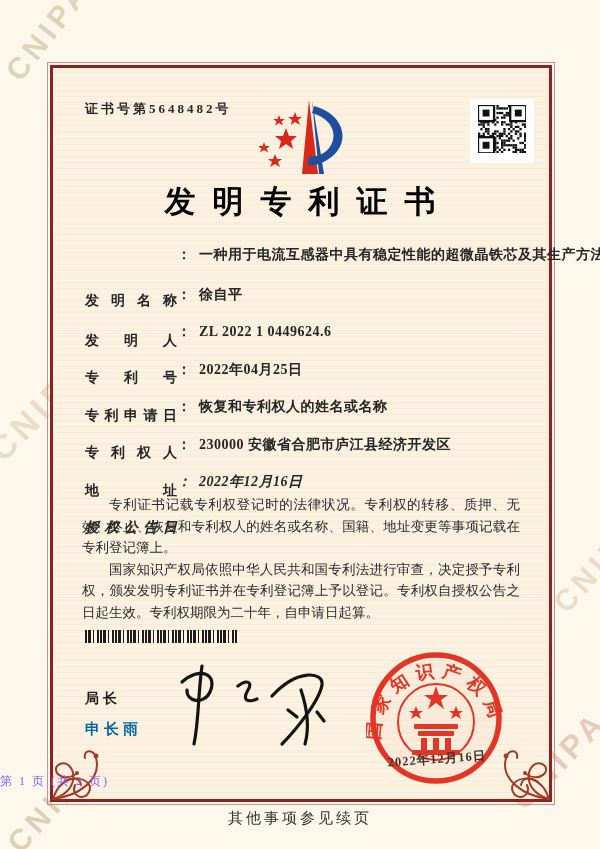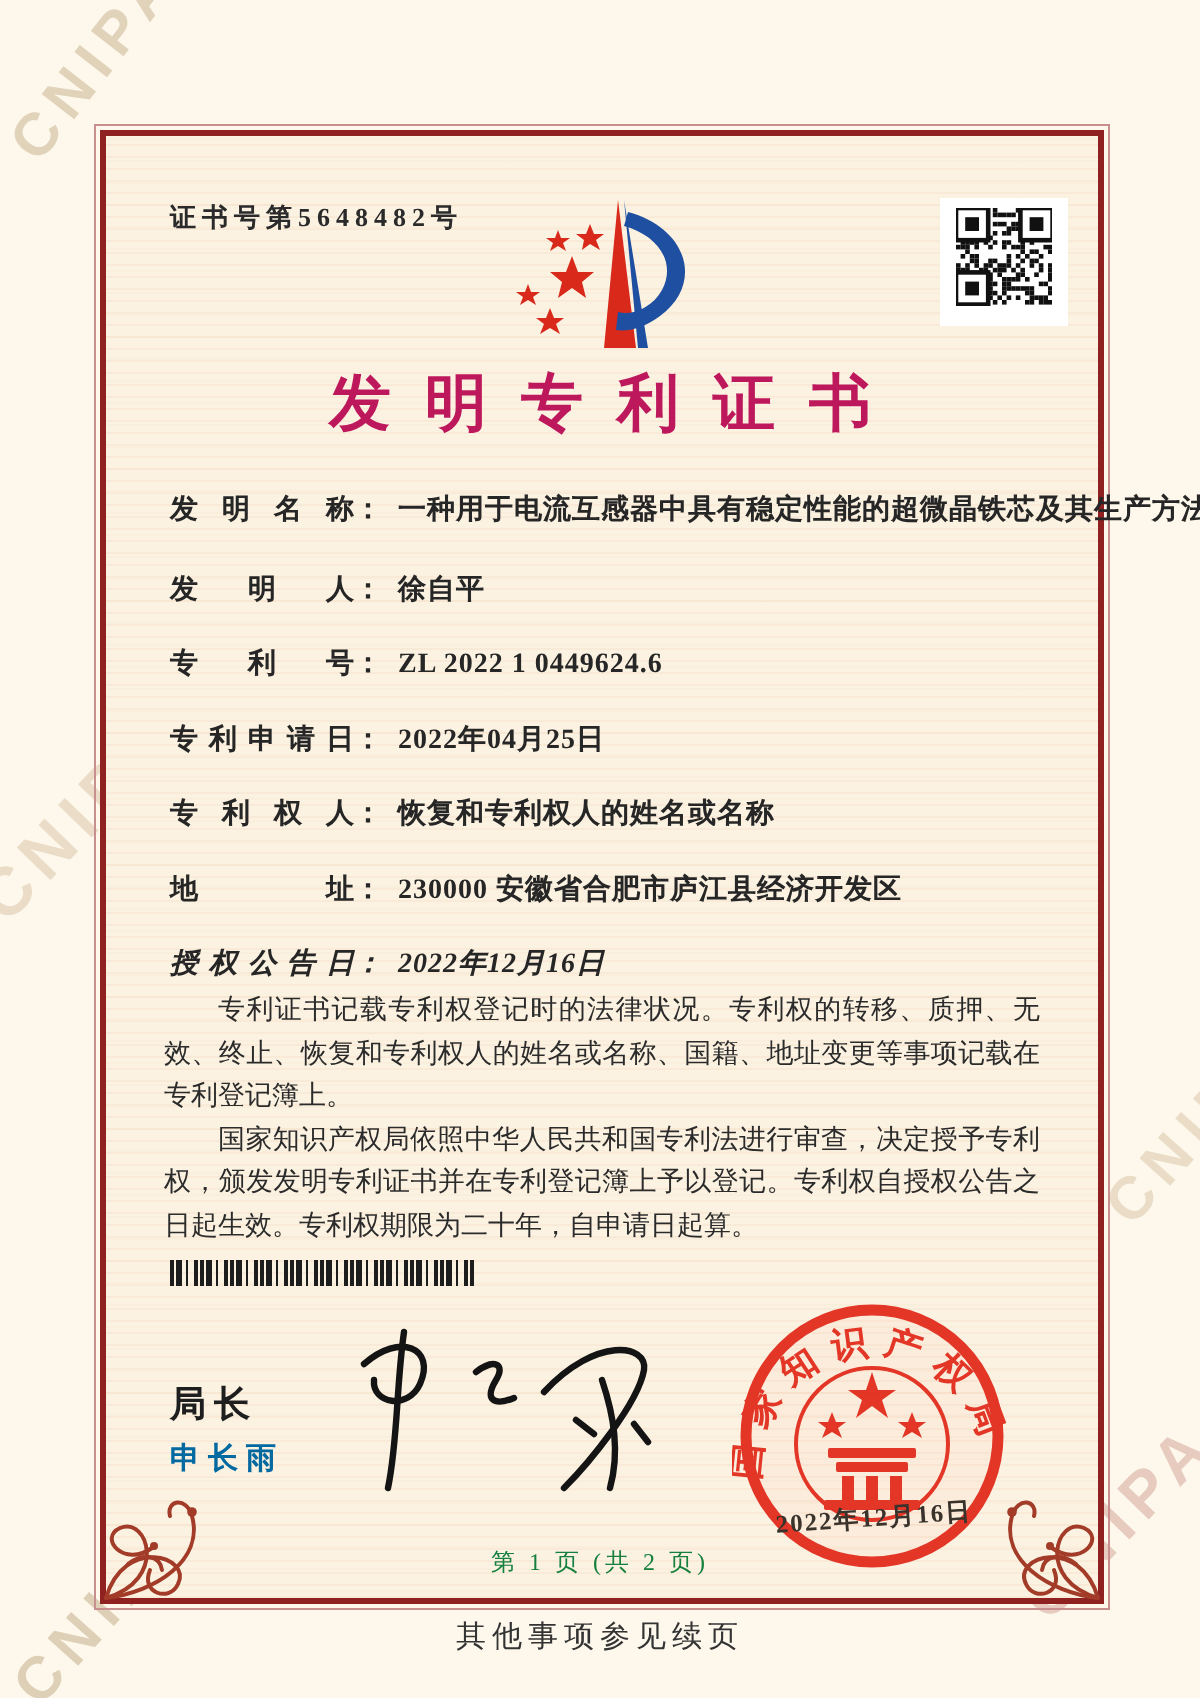--- a/index.html
+++ b/index.html
@@ -32,25 +32,25 @@
   }
   .corner{position:absolute; width:86px; height:86px;}
   .corner-bl{left:-3px; bottom:-3px;}
   .corner-br{right:-3px; bottom:-3px; transform:scaleX(-1);}
   
   .cert-no{position:absolute; left:85px; top:100px; font-size:13px; font-weight:bold; letter-spacing:3px; color:#2a2a2a;}
   .logo{position:absolute; left:252px; top:94px; width:96px; height:88px;}
   .qr{position:absolute; left:470px; top:99px; width:64px; height:64px; background:#fff; display:flex; align-items:center; justify-content:center;}
   .title{
     position:absolute; left:0; top:181px; width:100%; text-align:center;
-    font-size:31px; font-weight:bold; color:#be185d; letter-spacing:17px; text-indent:17px;
+    font-size:31px; font-weight:bold; color:#000000; letter-spacing:17px; text-indent:17px;
   }
   
   .frow{position:absolute; left:85px; font-size:14px; font-weight:bold; color:#262626; white-space:nowrap;}
-  .flabel{display:inline-block; width:92px; text-align:justify; text-align-last:justify; vertical-align:top;}
+  .flabel{display:inline-block; width:92px; text-align:justify; text-align-last:justify; vertical-align:top;margin-top:46px;}
   .fcolon{display:inline-block; margin-right:8px;}
   .fvalue{letter-spacing:.5px;}
   .frow-0{top:246px;} .frow-1{top:286px;} .frow-2{top:323px;}
   .frow-3{top:361px;} .frow-4{top:398px;} .frow-5{top:436px;} .frow-6{top:473px;font-style:italic;}
   .grant-no{position:absolute; left:302px; top:473px; font-size:14px; font-weight:bold; white-space:nowrap;}
   .grant-no .flabel{width:86px;}
   
   .body-text{
     position:absolute; left:82px; top:494px; width:438px;
     font-size:13.5px; line-height:21.5px; text-align:justify; color:#2b2b2b;
@@ -58,33 +58,33 @@
   .body-text p{margin:0; text-indent:2em;}
   
   .barcode{
     position:absolute; left:85px; top:630px; width:153px; height:13px;
     background:repeating-linear-gradient(90deg,
       #1d1d1d 0 2px, transparent 2px 3px,
       #1d1d1d 3px 6px, transparent 6px 8px,
       #1d1d1d 8px 9px, transparent 9px 12px,
       #1d1d1d 12px 14px, transparent 14px 15px);
   }
-  .director-label{position:absolute; left:85px; top:690px; font-size:18px; font-weight:bold;
+  .director-label{position:absolute; left:85px; top:690px; font-size:14px; font-weight:bold;
     font-family:"Liberation Sans","DejaVu Sans",sans-serif; letter-spacing:4px; color:#1e1e1e;}
   .director-name{position:absolute; left:85px; top:720px; font-size:15px; font-weight:bold;
     font-family:"Liberation Sans","DejaVu Sans",sans-serif; letter-spacing:4px; color:#0369a1;}
   .signature{position:absolute; left:168px; top:652px; width:170px; height:105px;}
   .seal{position:absolute; left:366px; top:646px; width:140px; height:144px;}
   .seal-date{
     position:absolute; left:371px; top:751px; width:132px; text-align:center;
     font-size:12.5px; font-weight:bold; color:#3a332c; letter-spacing:1px;
     transform:rotate(-4deg); white-space:nowrap;
   }
-  .page-info{position:absolute; left:0; top:773px; width:100%; text-align:center;
-    font-size:12px; letter-spacing:2px; color:#15803d;}
+  .page-info{position:absolute; left:0; top:773px; width:100%; 
+    font-size:12px; letter-spacing:2px; color:#8b5cf6;}
   .continuation{position:absolute; left:0; top:809px; width:100%; text-align:center;
     font-size:15px; letter-spacing:3px; color:#333;}
 </style>
 </head>
 <body>
 
 <div class="page">
 
   <div class="wm wm1">CNIPA</div>
   <div class="wm wm2">CNIPA</div>

